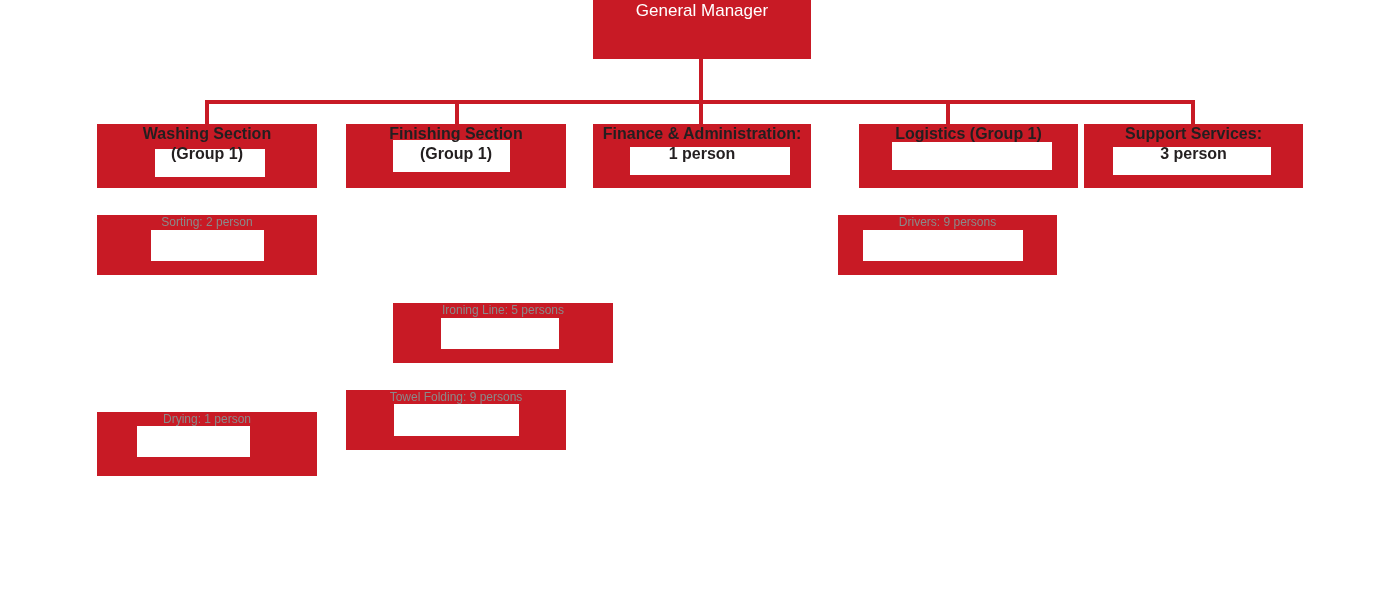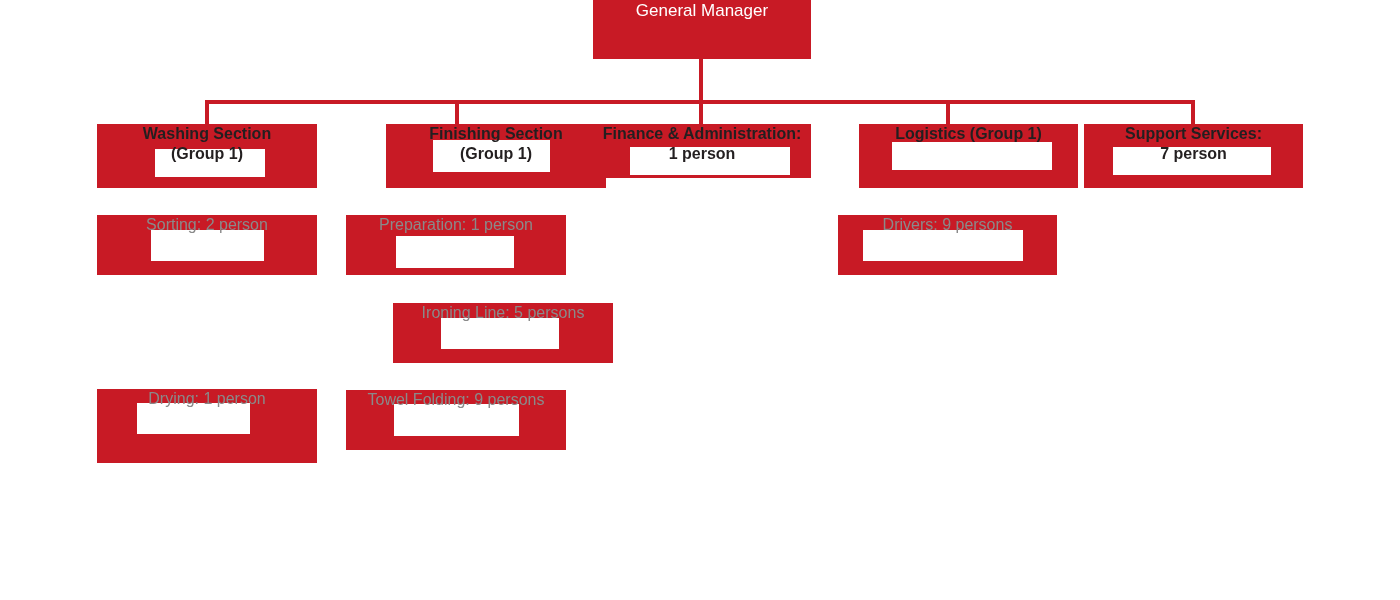--- a/index.html
+++ b/index.html
@@ -55,21 +55,21 @@
     font-size: 17px;
     font-weight: 400;
   }
   .level1 .node-label {
     color: #231f20;
     font-size: 16px;
     font-weight: 600;
   }
   .level2 .node-label {
     color: #8a8a8a;
-    font-size: 16px;
+    font-size: 12px;
     font-weight: 400;
   }
 </style>
 </head>
 <body>
 
 <div id="chart-canvas">
 
   <div class="connector" style="left:699px; top:59px; width:4px; height:45px;"></div>
 
@@ -84,58 +84,54 @@
   <div class="node root" style="left:593px; top:0px; width:218px; height:59px;">
     <span class="node-label">General Manager</span>
   </div>
 
   <div class="node level1" style="left:97px; top:124px; width:220px; height:64px;">
     <div class="hl" style="left:58px; top:25px; width:110px; height:28px;"></div>
     <span class="node-label">Washing Section
 (Group 1)</span>
   </div>
 
-  <div class="node level1" style="left:346px; top:124px; width:220px; height:64px;margin-left:40px;">
+  <div class="node level1" style="left:346px; top:124px; width:220px; height:64px;">
     <div class="hl" style="left:47px; top:16px; width:117px; height:32px;"></div>
     <span class="node-label">Finishing Section
 (Group 1)</span>
   </div>
 
-  <div class="node level1" style="left:593px; top:124px; width:218px; height:54px;">
+  <div class="node level1" style="left:593px; top:124px; width:218px; height:64px;">
     <div class="hl" style="left:37px; top:23px; width:160px; height:28px;"></div>
     <span class="node-label">Finance &amp; Administration:
 1 person</span>
   </div>
 
   <div class="node level1" style="left:838px; top:124px; width:219px; height:64px;margin-left:21px;">
     <div class="hl" style="left:33px; top:18px; width:160px; height:28px;"></div>
     <span class="node-label">Logistics (Group 1)</span>
   </div>
 
   <div class="node level1" style="left:1084px; top:124px; width:219px; height:64px;">
     <div class="hl" style="left:29px; top:23px; width:158px; height:28px;"></div>
     <span class="node-label">Support Services:
-7 person</span>
+3 person</span>
   </div>
 
   <div class="node level2" style="left:97px; top:215px; width:220px; height:60px;">
     <div class="hl" style="left:54px; top:15px; width:113px; height:31px;"></div>
     <span class="node-label">Sorting: 2 person</span>
   </div>
 
 
-  <div class="node level2" style="left:97px; top:389px; width:220px; height:74px;">
+  <div class="node level2" style="left:97px; top:412px; width:220px; height:64px;">
     <div class="hl" style="left:40px; top:14px; width:113px; height:31px;"></div>
     <span class="node-label">Drying: 1 person</span>
   </div>
 
-  <div class="node level2" style="left:346px; top:215px; width:220px; height:60px;">
-    <div class="hl" style="left:50px; top:21px; width:118px; height:32px;"></div>
-    <span class="node-label">Preparation: 1 person</span>
-  </div>
 
   <div class="node level2" style="left:346px; top:303px; width:220px; height:60px;margin-left:47px;">
     <div class="hl" style="left:48px; top:15px; width:118px; height:31px;"></div>
     <span class="node-label">Ironing Line: 5 persons</span>
   </div>
 
   <div class="node level2" style="left:346px; top:390px; width:220px; height:60px;">
     <div class="hl" style="left:48px; top:14px; width:125px; height:32px;"></div>
     <span class="node-label">Towel Folding: 9 persons</span>
   </div>

